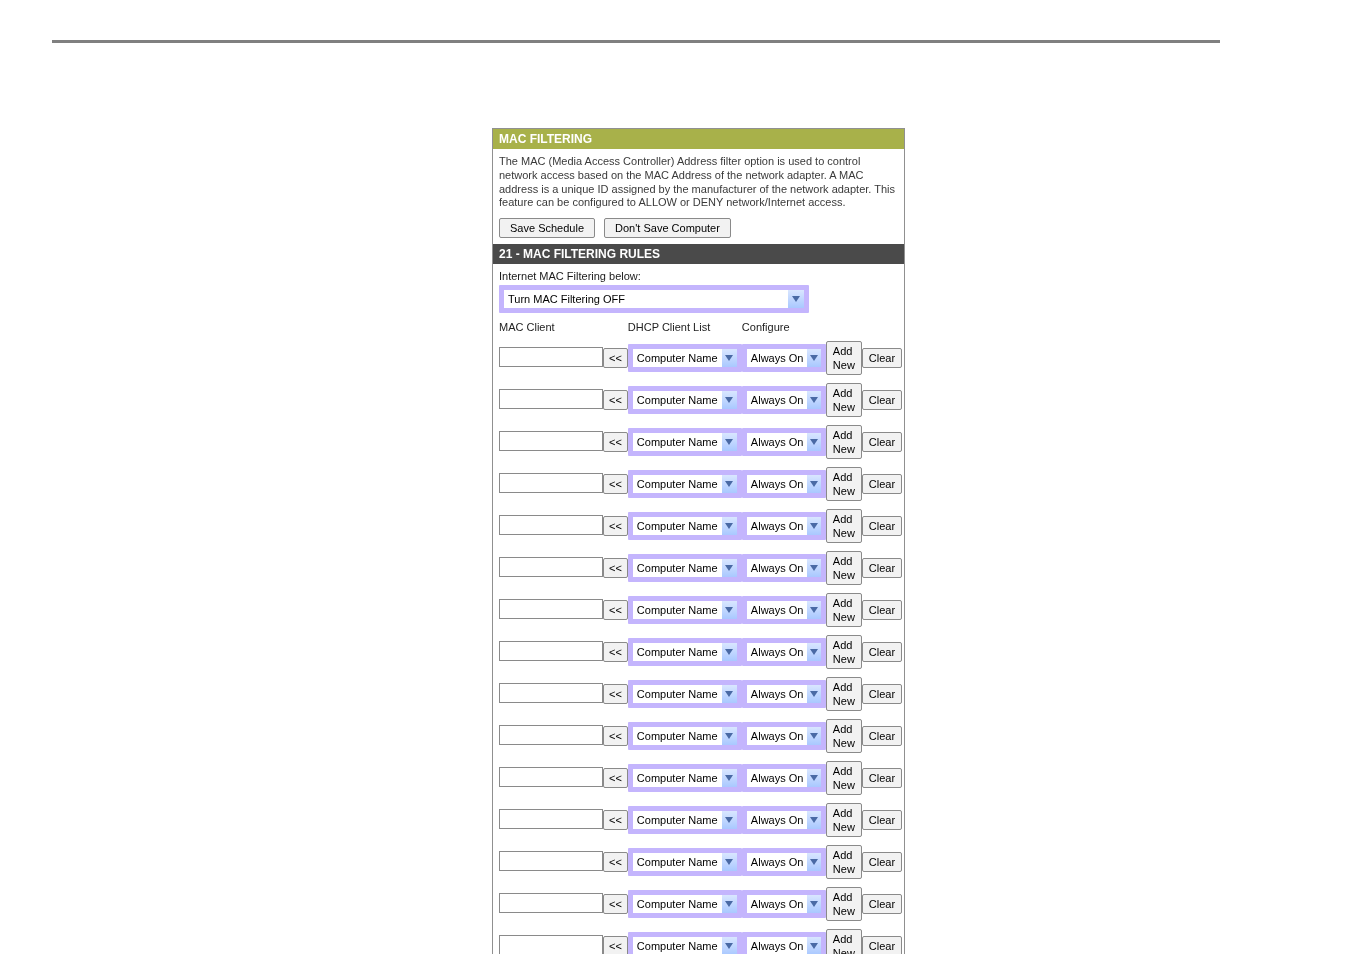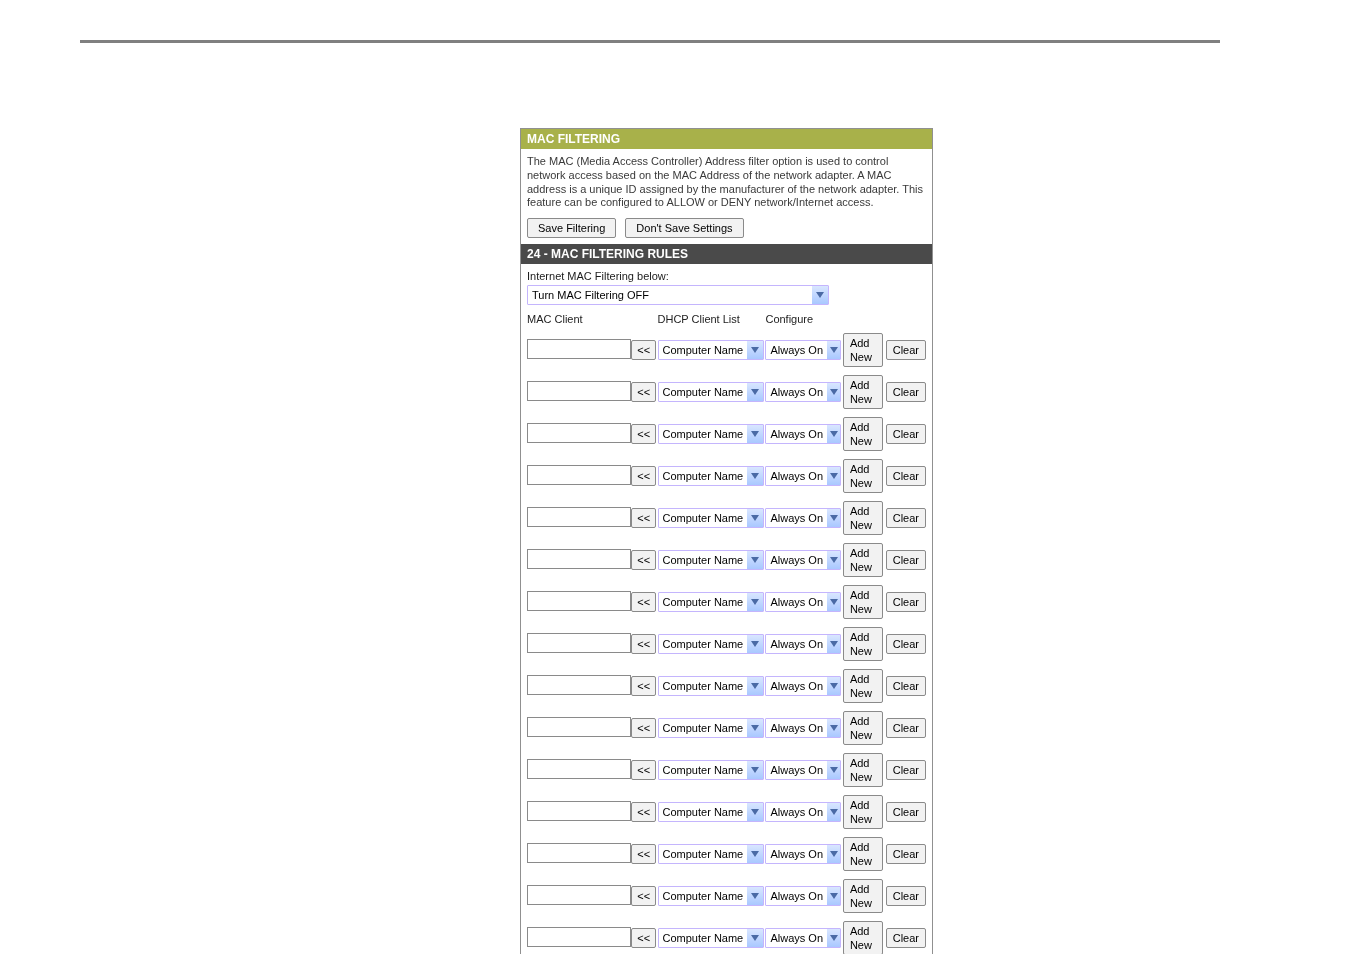--- a/index.html
+++ b/index.html
@@ -1,26 +1,26 @@
 <!DOCTYPE html>
 <html><head>
 <meta charset="utf-8">
 <style>
 body{margin:0;background:#fff;font-family:Arial,Helvetica,sans-serif;font-size:11px;color:#000}
-.page{width:1350px;height:954px;box-sizing:border-box;padding:40px 130px 20px 80px}
+.page{width:1350px;height:954px;box-sizing:border-box;padding:40px 130px 20px 52px}
 .hr{border:none;border-top:3px solid #808080;margin:0}
 .panel{margin-left:440px;margin-top:85px;width:411px;border:1px solid #909090;background:#fff}
 .h-olive{background:#a8b14a;color:#fff;font-weight:bold;padding:3px 6px;font-size:12px}
 .h-dark{background:#4a4a4a;color:#fff;font-weight:bold;padding:3px 6px;font-size:12px}
 .pad{padding:6px}
 .desc{color:#3a3a3a;line-height:1.25}
 .btn{background:#f2f2f2;border:1px solid #8a8a8a;border-radius:2px;padding:2px 10px;font-size:11px;cursor:pointer;display:inline-block;line-height:14px}
 .b-copy{padding:2px 5px}
 .b-sm{padding:2px 6px}
-.sel{position:relative;border:1px solid #c4b5fd;background:#fff;height:18px;display:inline-flex;align-items:center;border-radius:1px;cursor:pointer}
+.sel{position:relative;border:5px solid #c4b5fd;background:#fff;height:18px;display:inline-flex;align-items:center;border-radius:1px;cursor:pointer}
 .sel-txt{padding:0 4px;white-space:nowrap}
 .sel-arrow{margin-left:auto;width:16px;height:18px;background:linear-gradient(#d9e6ff,#a9c8ff);display:flex;align-items:center;justify-content:center}
 .sel-arrow svg{width:8px;height:6px}
 .inp{border:1px solid #8a8a8a;height:16px;padding:1px 3px;background:#fff;display:inline-block}
 .conf{color:#1a1a1a}
 .tbl{width:100%;border-collapse:separate;border-spacing:0 8px}
 .tbl td{vertical-align:middle;padding:0}
 .col-mac{width:105px}
 .col-copy{width:24px}
 .col-client{width:108px}
@@ -34,25 +34,25 @@
 <body>
 
 <div class="page">
   <hr class="hr">
 
   <div class="panel">
     <div class="h-olive">MAC FILTERING</div>
     <div class="pad">
       <div class="desc">The MAC (Media Access Controller) Address filter option is used to control network access based on the MAC Address of the network adapter. A MAC address is a unique ID assigned by the manufacturer of the network adapter. This feature can be configured to ALLOW or DENY network/Internet access.</div>
       <div style="margin-top:8px">
-        <span class="btn">Save Filtering</span>
-        <span class="btn" style="margin-left:6px">Don't Save Settings</span>
+        <span class="btn">Save Schedule</span>
+        <span class="btn" style="margin-left:6px">Don't Save Computer</span>
       </div>
     </div>
-    <div class="h-dark">24 - MAC FILTERING RULES</div>
+    <div class="h-dark">21 - MAC FILTERING RULES</div>
     <div class="pad">
       <div class="conf">Internet MAC Filtering below:</div>
       <div class="sel" style="width:300px;margin-top:3px">
         <span class="sel-txt">Turn MAC Filtering OFF</span>
         <span class="sel-arrow">
             <svg viewBox="0 0 8 6">
               <path d="M0 0 L8 0 L4 6 Z" fill="#4a6aa5"></path>
             </svg>
           </span>
       </div>

